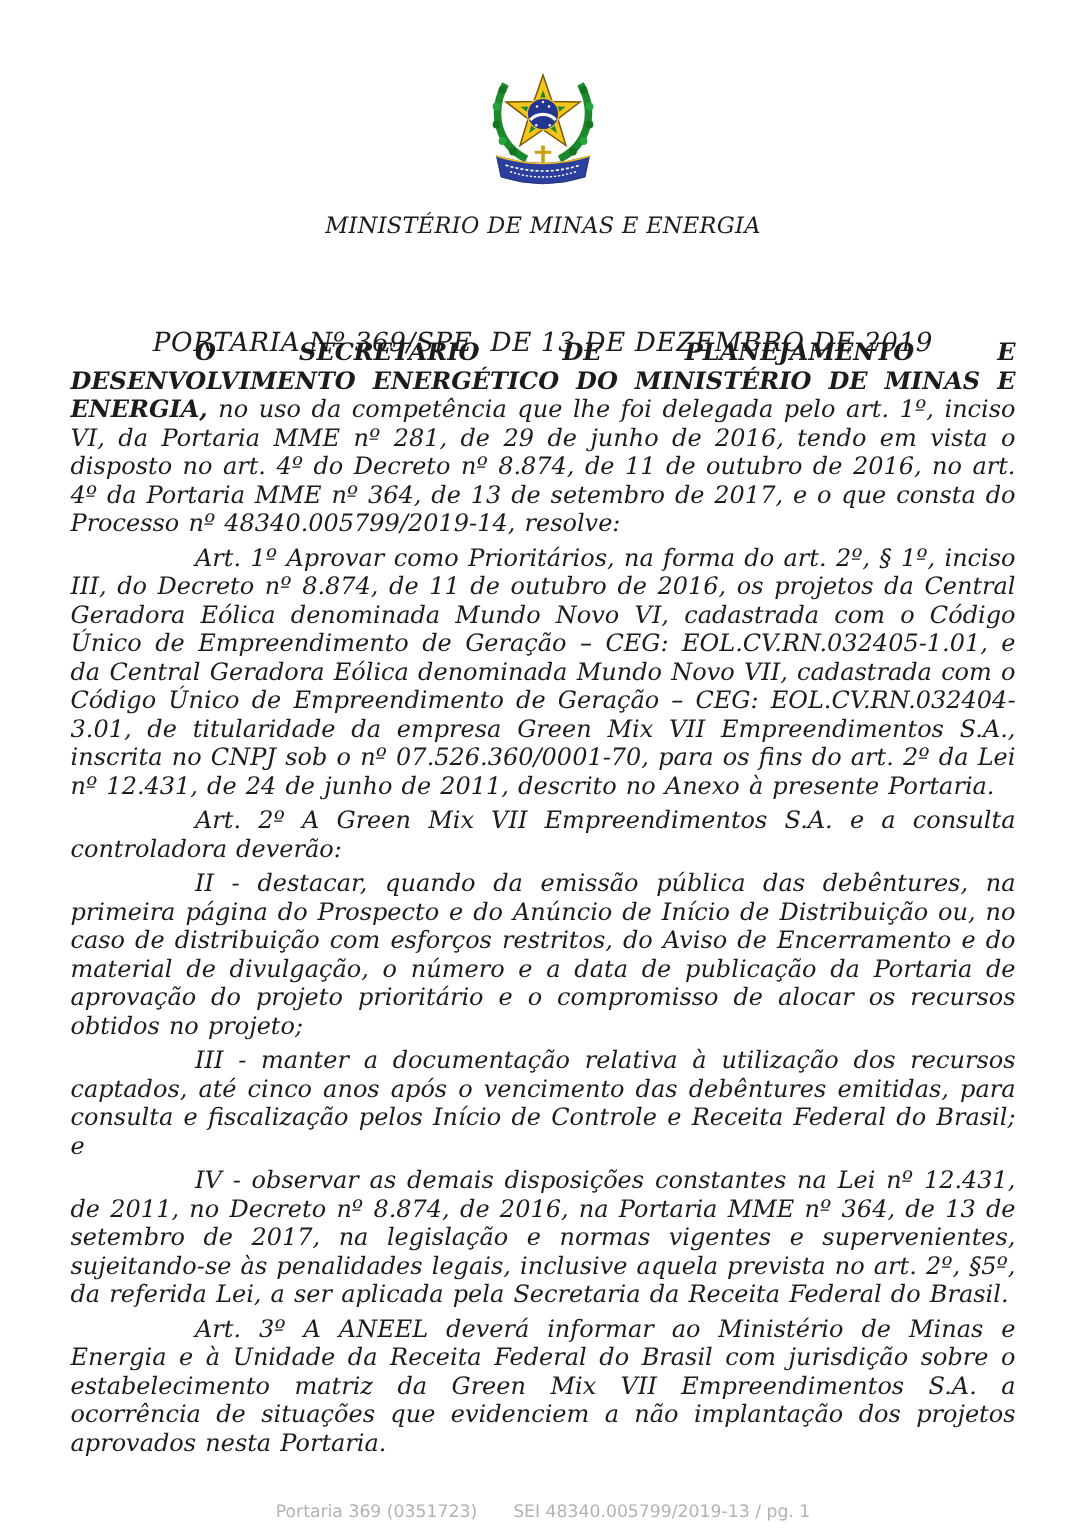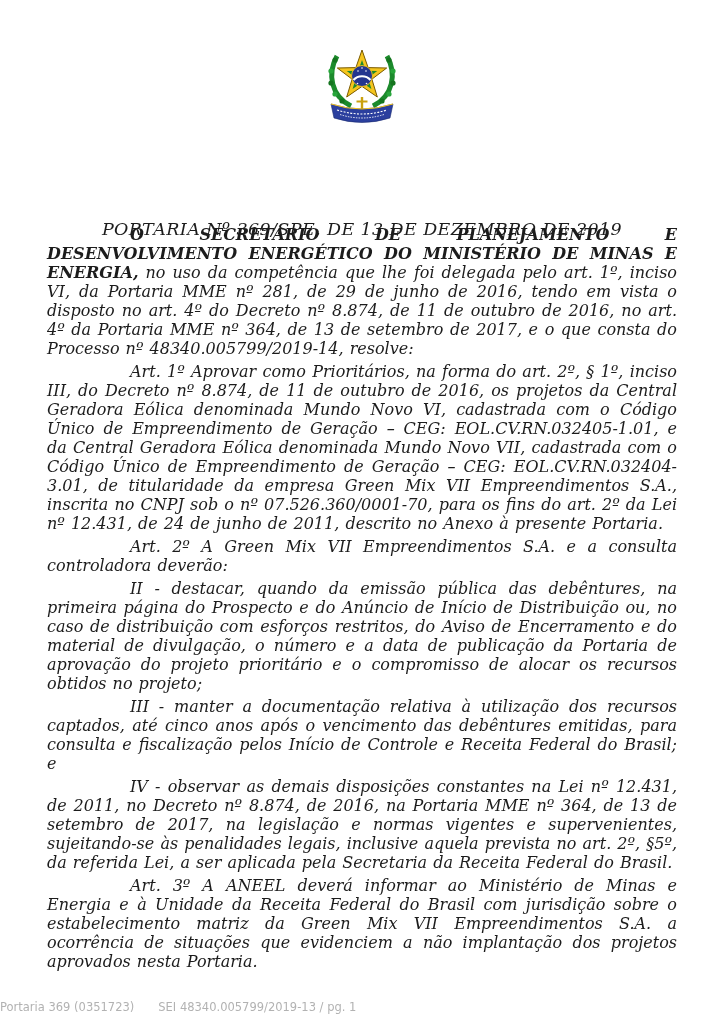--- a/index.html
+++ b/index.html
@@ -56,20 +56,21 @@
     margin: 0 0 4px 0;
     text-indent: 83px;
   }
   .content .lead { font-weight: bold; font-style: italic; }
   .footer {
     position: absolute;
     top: 1000px;
     left: 0;
     width: 100%;
     display: flex;
+    justify-content: center;
     gap: 24px;
     font-family: "DejaVu Sans", "Liberation Sans", sans-serif;
     font-style: normal;
     font-size: 11.5px;
     color: #b2b2b2;
   }
 </style>
 </head>
 <body>
 
@@ -105,20 +106,21 @@
     <line x1="39" y1="53" x2="39" y2="66" stroke="#caa10e" stroke-width="2.4"></line>
     <line x1="33.5" y1="57.5" x2="44.5" y2="57.5" stroke="#caa10e" stroke-width="2"></line>
     <circle cx="39" cy="67" r="1.6" fill="#caa10e"></circle>
 
     <path d="M8,60 Q39,70 70,60 L67,74 Q39,83 11,74 Z" fill="#2b3f9e" stroke="#1a2a6e" stroke-width="0.6"></path>
     <path d="M8,60 Q39,70 70,60" stroke="#f5c51d" stroke-width="1" fill="none"></path>
     <path d="M14,66 Q39,74 64,66" stroke="#ffffff" stroke-width="1.1" fill="none" stroke-dasharray="2,1.4"></path>
     <path d="M17,70.5 Q39,77.5 61,70.5" stroke="#ffffff" stroke-width="0.9" fill="none" stroke-dasharray="1.5,1.2"></path>
   </svg>
 
+  <div class="ministry">MINISTÉRIO DE MINAS E ENERGIA</div>
   <div class="doc-title">PORTARIA Nº 369/SPE, DE 13 DE DEZEMBRO DE 2019</div>
 
   <div class="content">
     <p><span class="lead">O SECRETÁRIO DE PLANEJAMENTO E DESENVOLVIMENTO ENERGÉTICO DO MINISTÉRIO DE MINAS E ENERGIA,</span><span> no uso da competência que lhe foi delegada pelo art. 1º, inciso VI, da Portaria MME nº 281, de 29 de junho de 2016, tendo em vista o disposto no art. 4º do Decreto nº 8.874, de 11 de outubro de 2016, no art. 4º da Portaria MME nº 364, de 13 de setembro de 2017, e o que consta do Processo nº 48340.005799/2019-14, resolve:</span></p>
     <p><span class="lead"></span><span>Art. 1º Aprovar como Prioritários, na forma do art. 2º, § 1º, inciso III, do Decreto nº 8.874, de 11 de outubro de 2016, os projetos da Central Geradora Eólica denominada Mundo Novo VI, cadastrada com o Código Único de Empreendimento de Geração – CEG: EOL.CV.RN.032405-1.01, e da Central Geradora Eólica denominada Mundo Novo VII, cadastrada com o Código Único de Empreendimento de Geração – CEG: EOL.CV.RN.032404-3.01, de titularidade da empresa Green Mix VII Empreendimentos S.A., inscrita no CNPJ sob o nº 07.526.360/0001-70, para os fins do art. 2º da Lei nº 12.431, de 24 de junho de 2011, descrito no Anexo à presente Portaria.</span></p>
     <p><span class="lead"></span><span>Art. 2º A Green Mix VII Empreendimentos S.A. e a consulta controladora deverão:</span></p>
     <p><span class="lead"></span><span>II - destacar, quando da emissão pública das debêntures, na primeira página do Prospecto e do Anúncio de Início de Distribuição ou, no caso de distribuição com esforços restritos, do Aviso de Encerramento e do material de divulgação, o número e a data de publicação da Portaria de aprovação do projeto prioritário e o compromisso de alocar os recursos obtidos no projeto;</span></p>
     <p><span class="lead"></span><span>III - manter a documentação relativa à utilização dos recursos captados, até cinco anos após o vencimento das debêntures emitidas, para consulta e fiscalização pelos Início de Controle e Receita Federal do Brasil; e</span></p>
     <p><span class="lead"></span><span>IV - observar as demais disposições constantes na Lei nº 12.431, de 2011, no Decreto nº 8.874, de 2016, na Portaria MME nº 364, de 13 de setembro de 2017, na legislação e normas vigentes e supervenientes, sujeitando-se às penalidades legais, inclusive aquela prevista no art. 2º, §5º, da referida Lei, a ser aplicada pela Secretaria da Receita Federal do Brasil.</span></p>
     <p><span class="lead"></span><span>Art. 3º A ANEEL deverá informar ao Ministério de Minas e Energia e à Unidade da Receita Federal do Brasil com jurisdição sobre o estabelecimento matriz da Green Mix VII Empreendimentos S.A. a ocorrência de situações que evidenciem a não implantação dos projetos aprovados nesta Portaria.</span></p>

